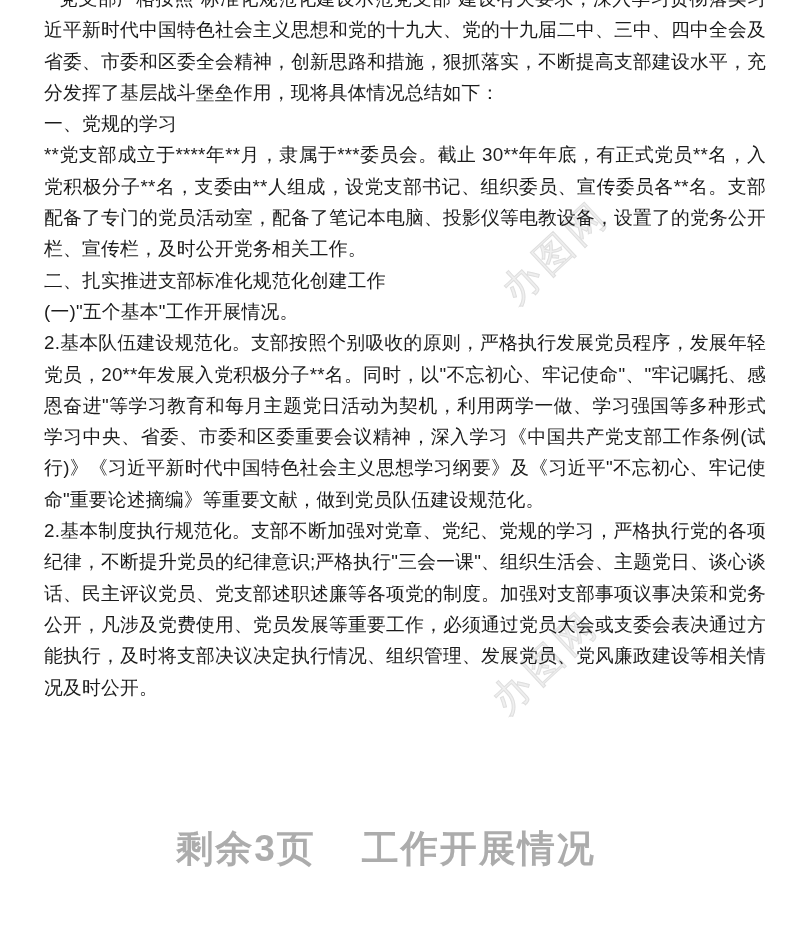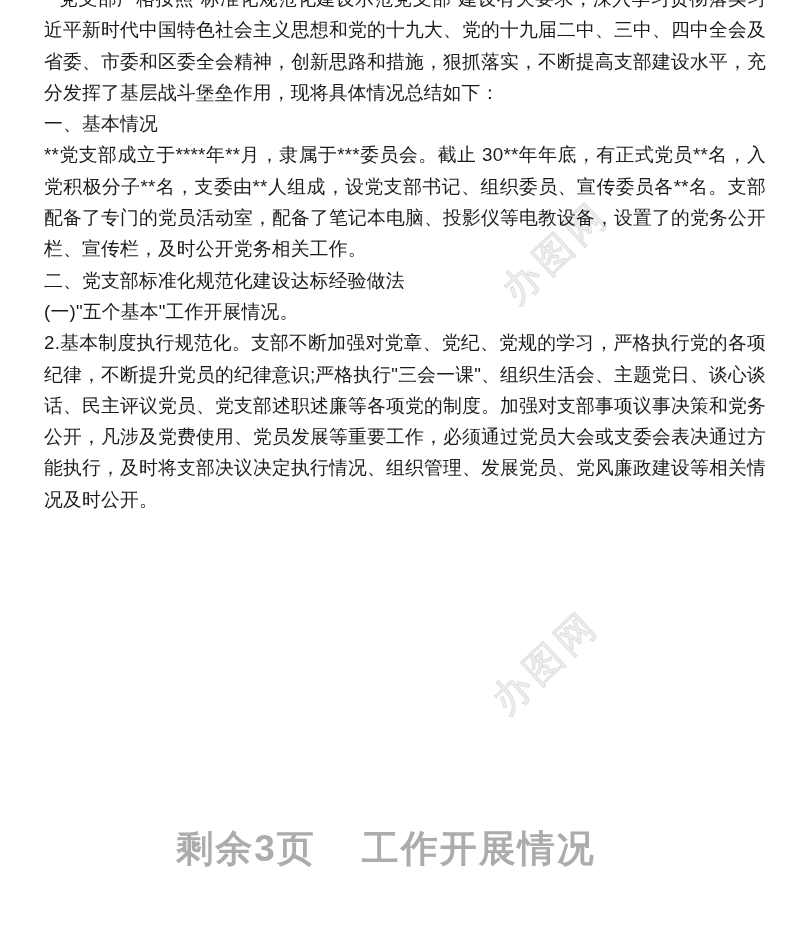--- a/index.html
+++ b/index.html
@@ -74,24 +74,25 @@
 
 <div class="page">
 
   <div class="watermark-layer">
       <div class="watermark" style="left: 455px; top: 224px;">办图网</div>
       <div class="watermark" style="left: 445px; top: 634px;">办图网</div>
     </div>
 
   <div class="doc-text">
       <p class="para">**党支部严格按照"标准化规范化建设示范党支部"建设有关要求，深入学习贯彻落实习近平新时代中国特色社会主义思想和党的十九大、党的十九届二中、三中、四中全会及省委、市委和区委全会精神，创新思路和措施，狠抓落实，不断提高支部建设水平，充分发挥了基层战斗堡垒作用，现将具体情况总结如下：</p>
-      <p class="para">一、基本情况</p>
+      <p class="para">一、党规的学习</p>
       <p class="para">**党支部成立于****年**月，隶属于***委员会。截止 30**年年底，有正式党员**名，入党积极分子**名，支委由**人组成，设党支部书记、组织委员、宣传委员各**名。支部配备了专门的党员活动室，配备了笔记本电脑、投影仪等电教设备，设置了的党务公开栏、宣传栏，及时公开党务相关工作。</p>
-      <p class="para">二、党支部标准化规范化建设达标经验做法</p>
+      <p class="para">二、扎实推进支部标准化规范化创建工作</p>
       <p class="para">(一)"五个基本"工作开展情况。</p>
+      <p class="para">2.基本队伍建设规范化。支部按照个别吸收的原则，严格执行发展党员程序，发展年轻党员，20**年发展入党积极分子**名。同时，以"不忘初心、牢记使命"、"牢记嘱托、感恩奋进"等学习教育和每月主题党日活动为契机，利用两学一做、学习强国等多种形式学习中央、省委、市委和区委重要会议精神，深入学习《中国共产党支部工作条例(试行)》《习近平新时代中国特色社会主义思想学习纲要》及《习近平"不忘初心、牢记使命"重要论述摘编》等重要文献，做到党员队伍建设规范化。</p>
       <p class="para">2.基本制度执行规范化。支部不断加强对党章、党纪、党规的学习，严格执行党的各项纪律，不断提升党员的纪律意识;严格执行"三会一课"、组织生活会、主题党日、谈心谈话、民主评议党员、党支部述职述廉等各项党的制度。加强对支部事项议事决策和党务公开，凡涉及党费使用、党员发展等重要工作，必须通过党员大会或支委会表决通过方能执行，及时将支部决议决定执行情况、组织管理、发展党员、党风廉政建设等相关情况及时公开。</p>
     </div>
 
   <div class="preview-footer">
     <span>剩余3页</span>
     <span>工作开展情况</span>
   </div>
 
 </div>
 

